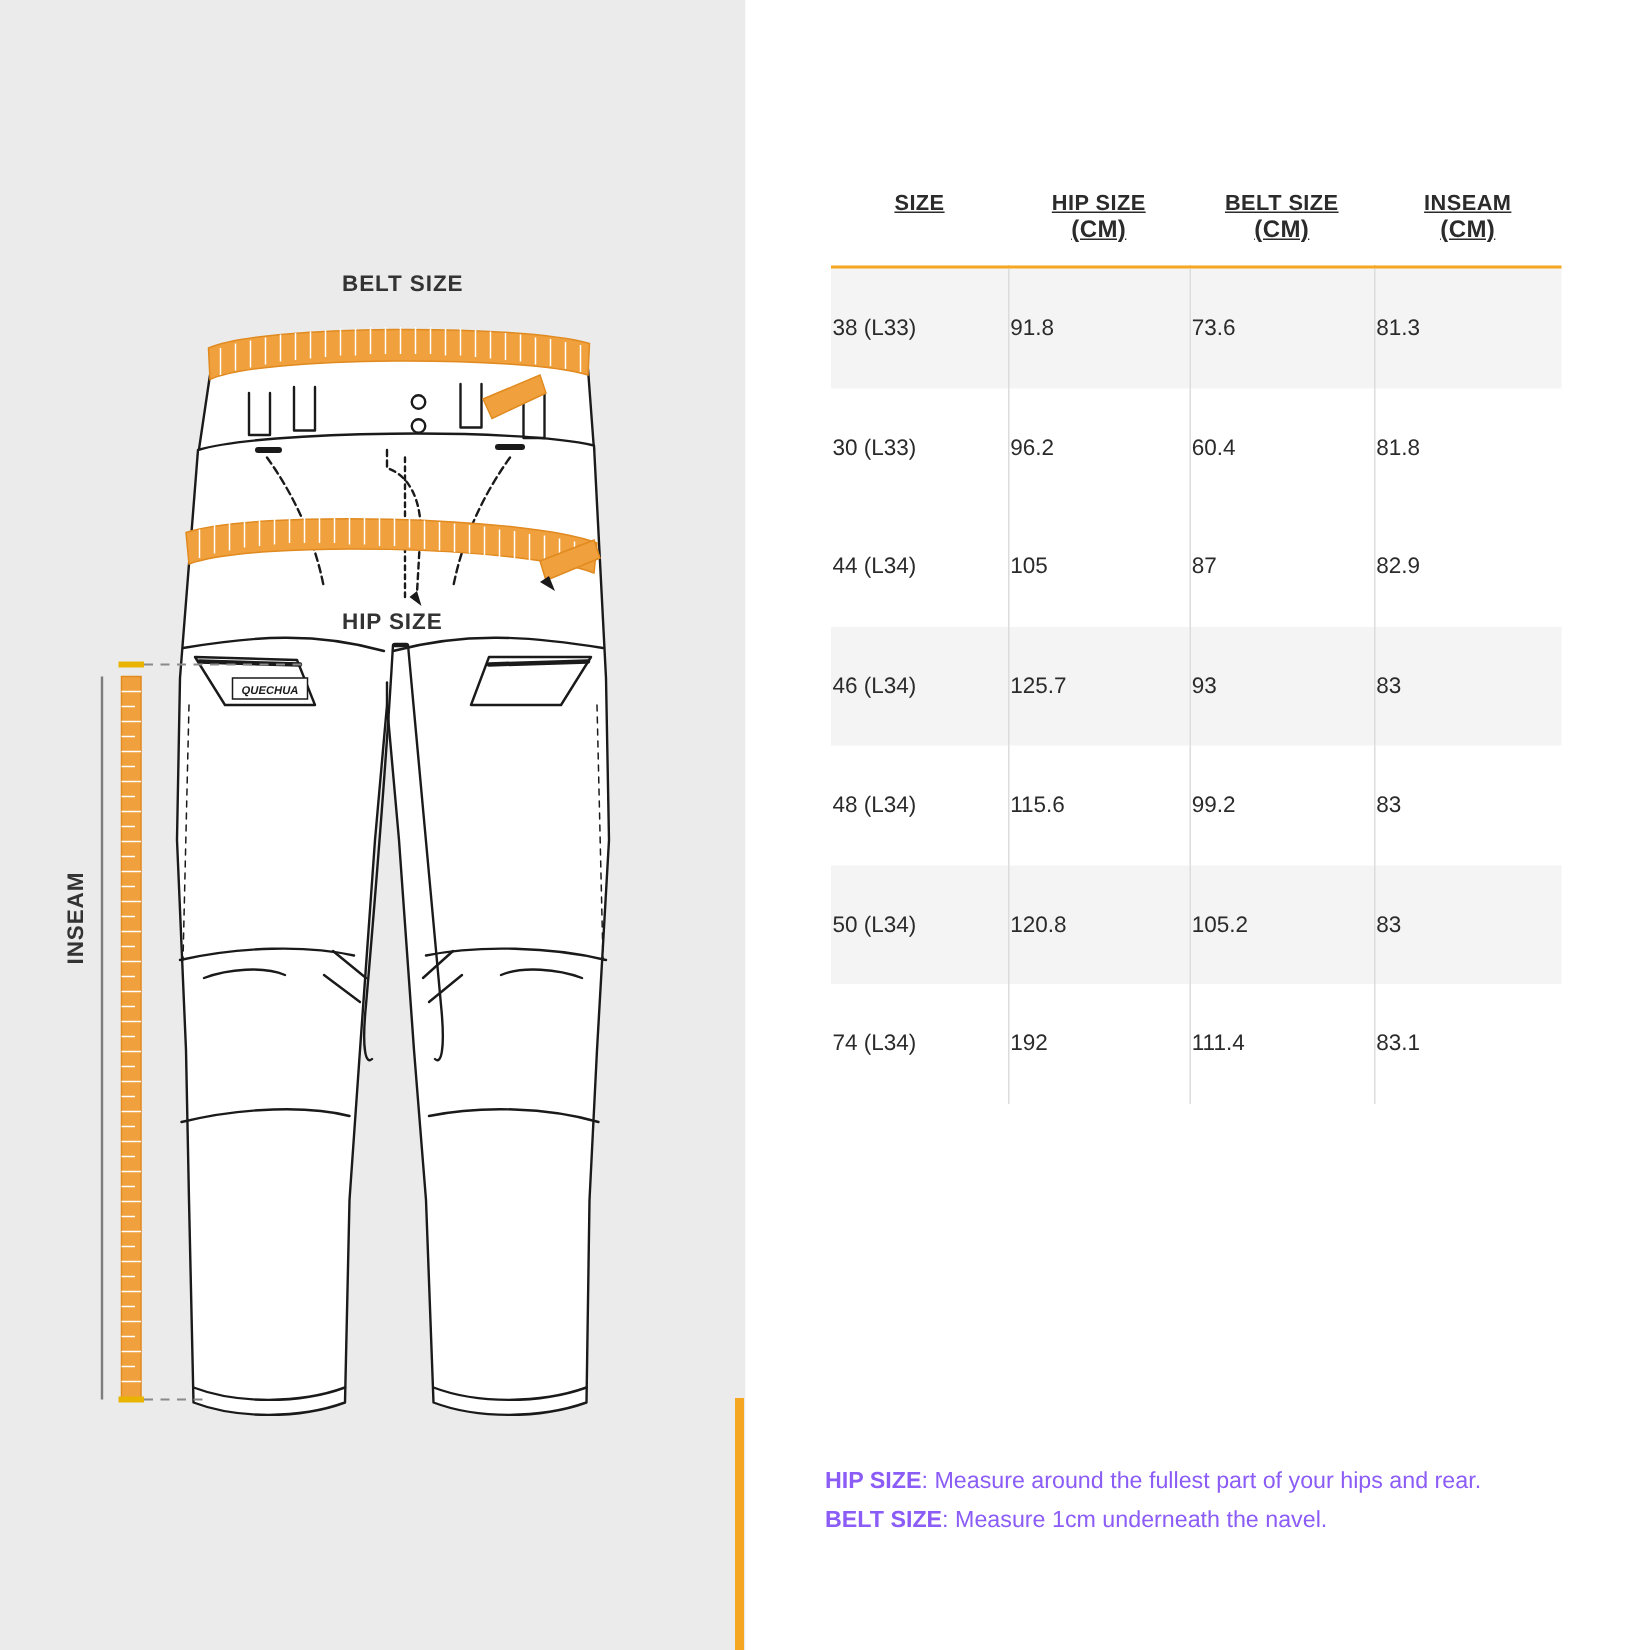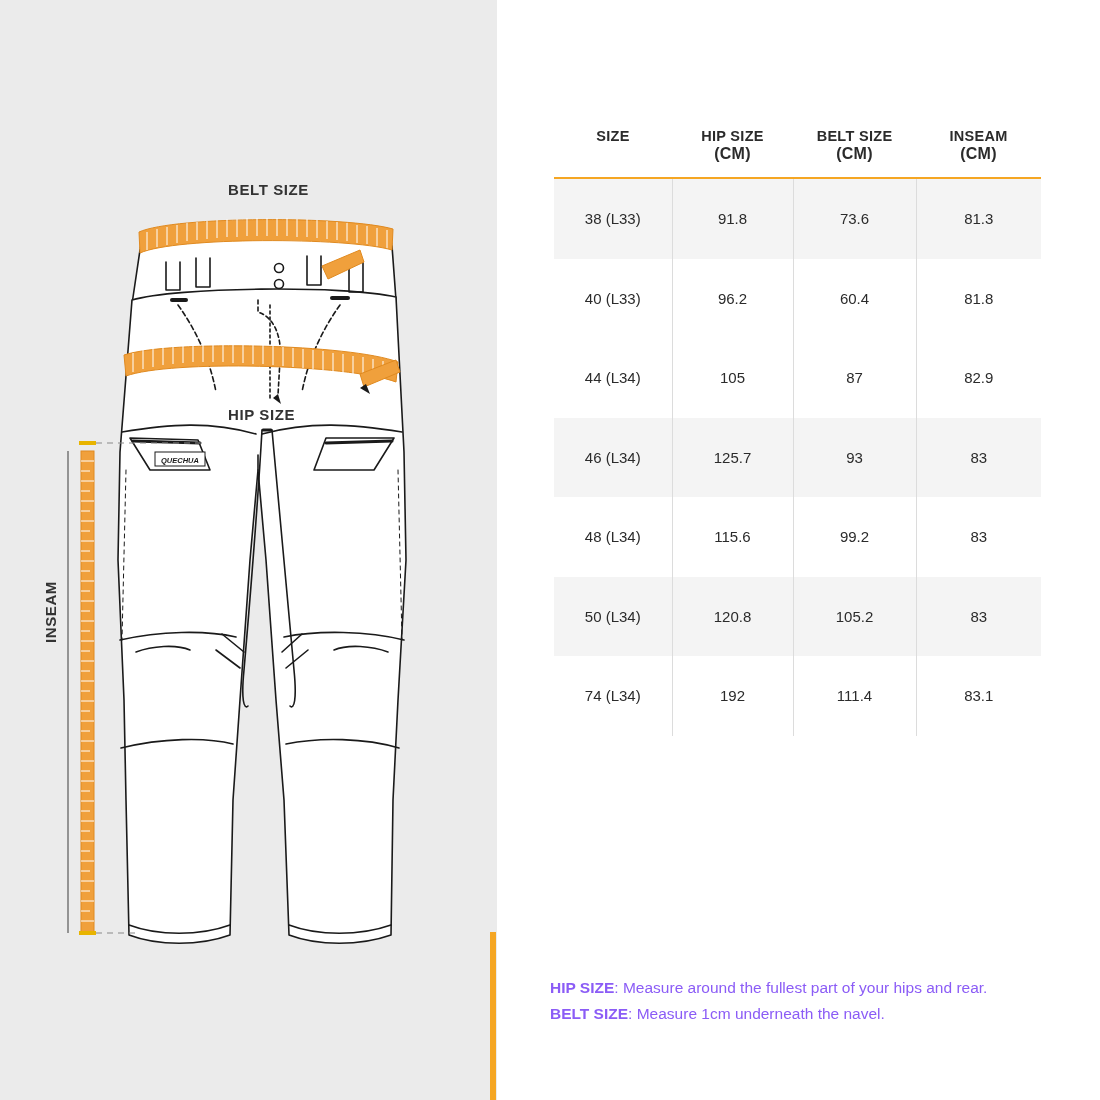--- a/index.html
+++ b/index.html
@@ -83,35 +83,35 @@
     border-collapse: collapse;
   }
   table.size-table th {
     font-size: 14.5px;
     font-weight: bold;
     color: #2b2b2b;
     padding: 0 0 14px 0;
     text-align: center;
     vertical-align: top;
     letter-spacing: 0.3px;
+    text-decoration: underline;
   }
   table.size-table th .unit {
     display: block;
     font-size: 16px;
     font-weight: bold;
     margin-top: 1px;
     letter-spacing: 0.3px;
   }
   table.size-table thead tr {
     border-bottom: 2px solid #f5a623;
   }
   table.size-table td {
     font-size: 15px;
     color: #2b2b2b;
-    text-align: center;
     height: 77.5px;
     border-left: 1px solid #dcdcdc;
   }
   table.size-table td:first-child {
     border-left: none;
   }
   table.size-table tbody tr.alt td {
     background: #f4f4f4;
   }
   table.size-table col.c-size { width: 118px; }
@@ -387,21 +387,21 @@
         </tr>
       </thead>
       <tbody>
         <tr class="alt">
           <td>38 (L33)</td>
           <td>91.8</td>
           <td>73.6</td>
           <td>81.3</td>
         </tr>
         <tr>
-          <td>40 (L33)</td>
+          <td>30 (L33)</td>
           <td>96.2</td>
           <td>60.4</td>
           <td>81.8</td>
         </tr>
         <tr>
           <td>44 (L34)</td>
           <td>105</td>
           <td>87</td>
           <td>82.9</td>
         </tr>

